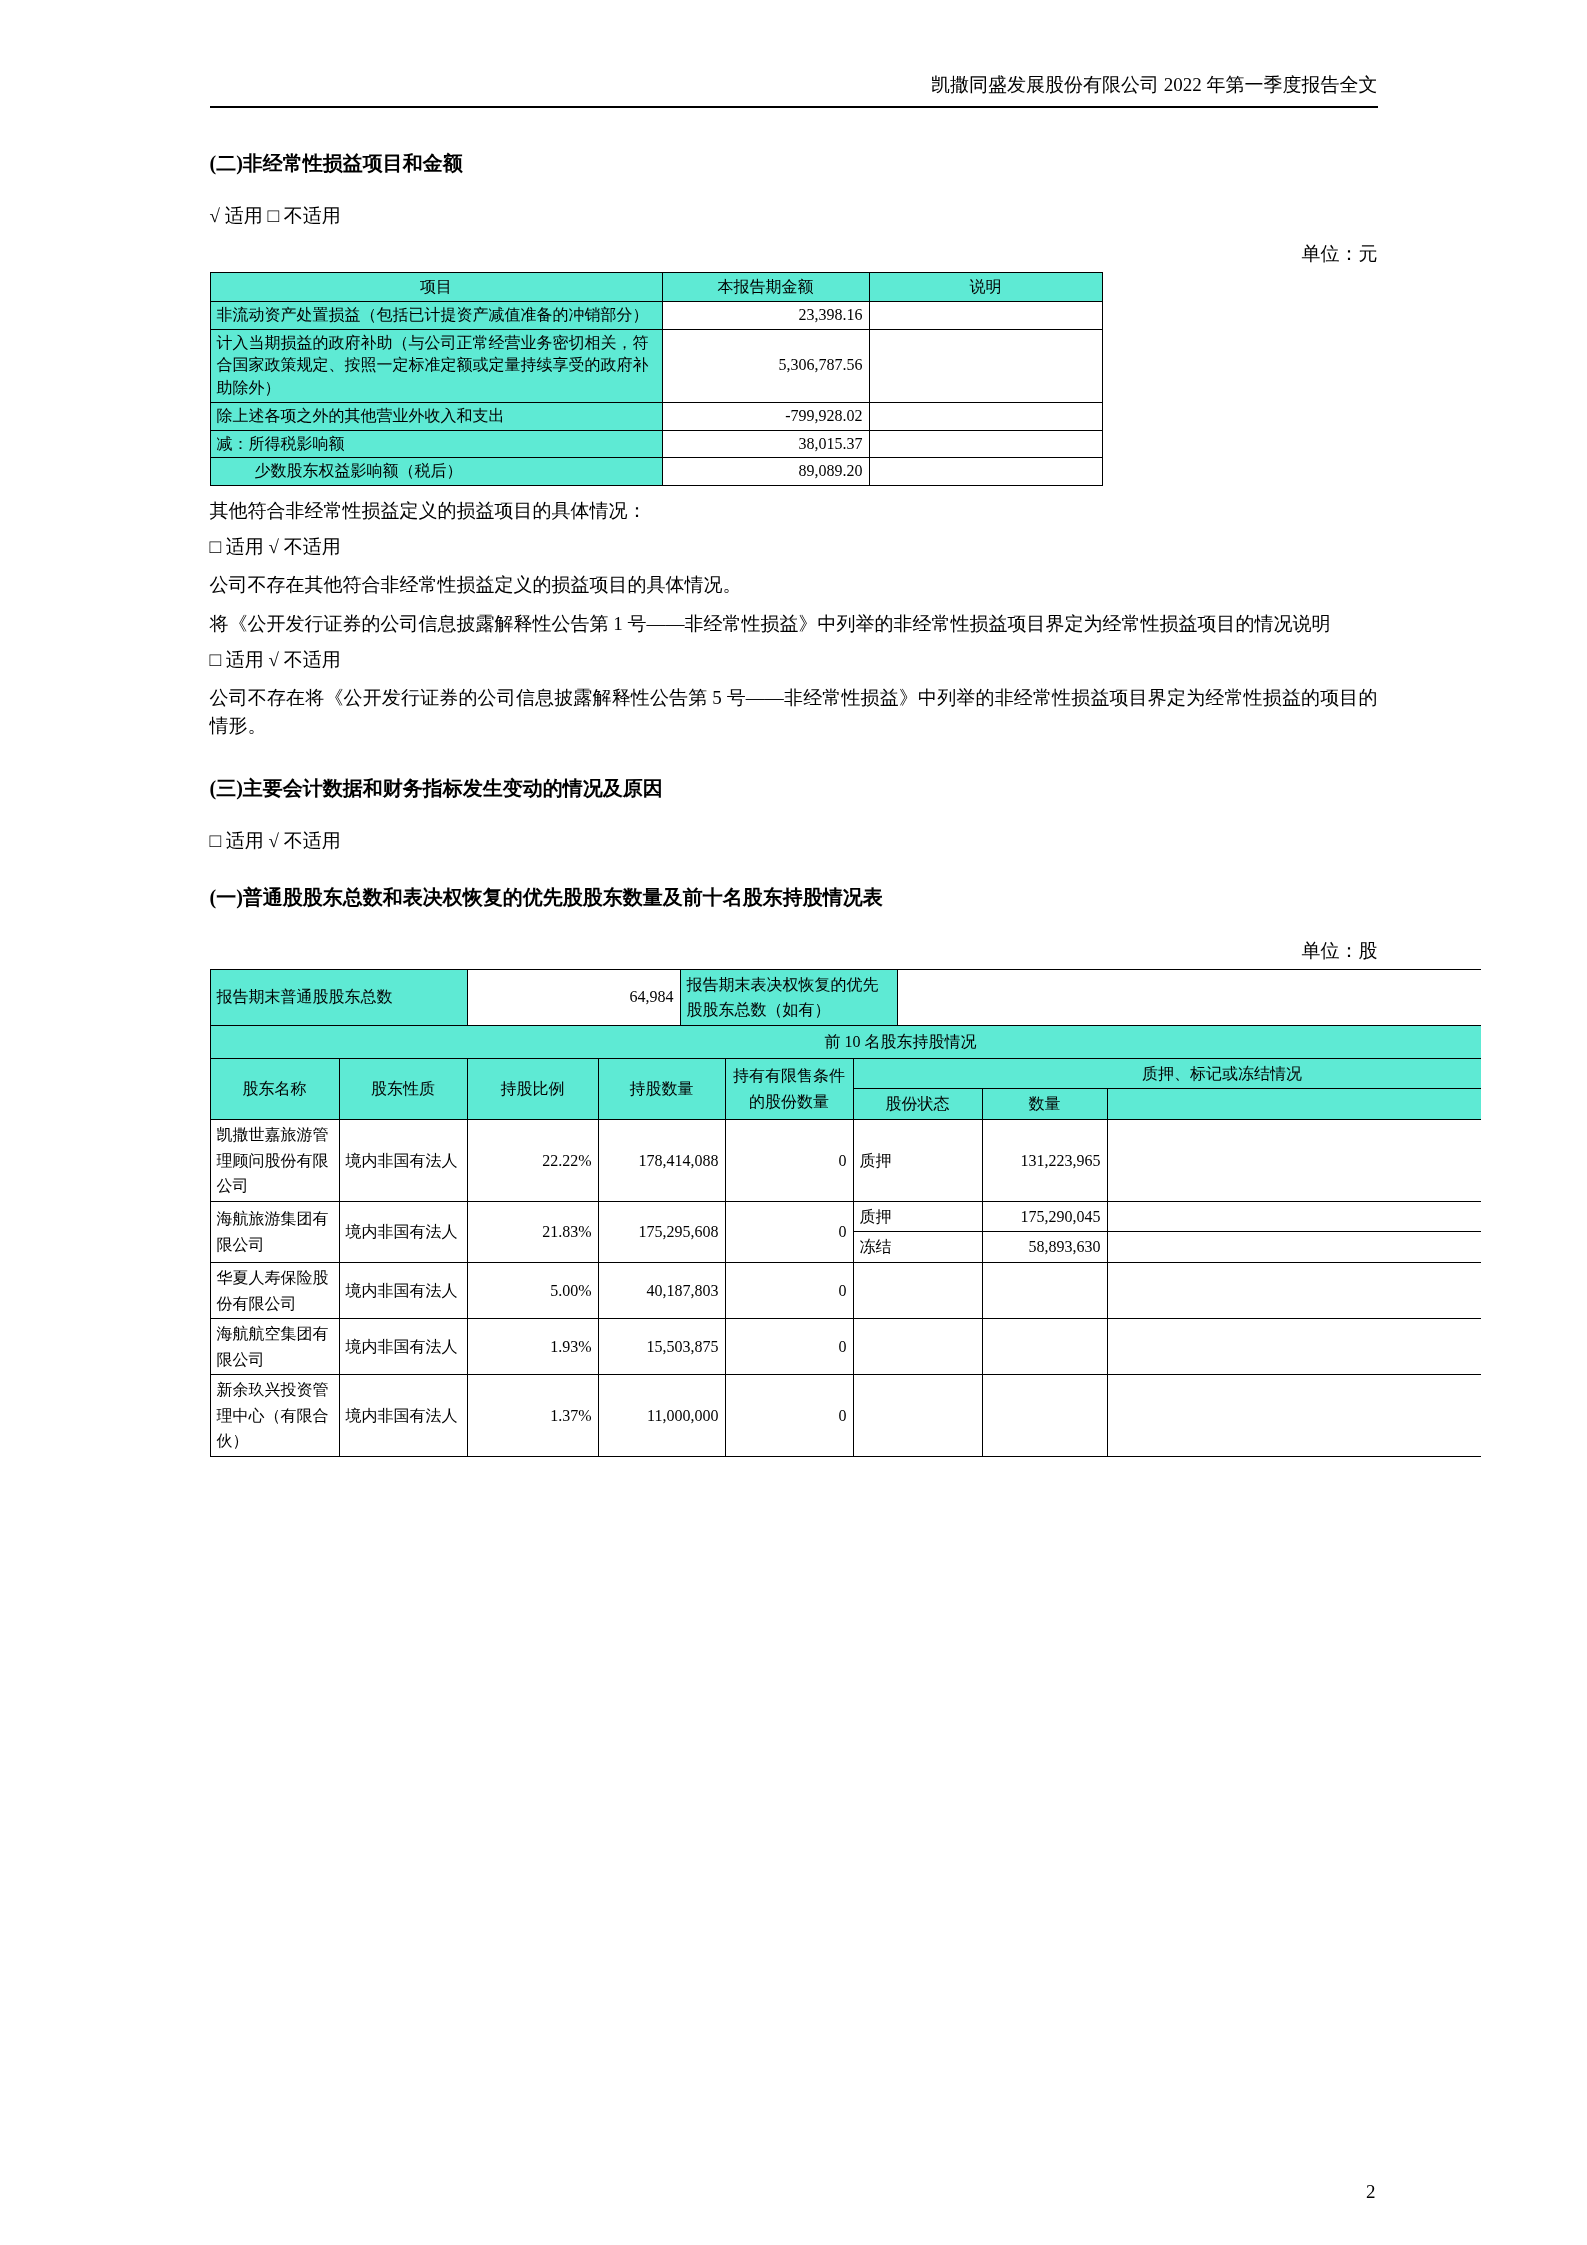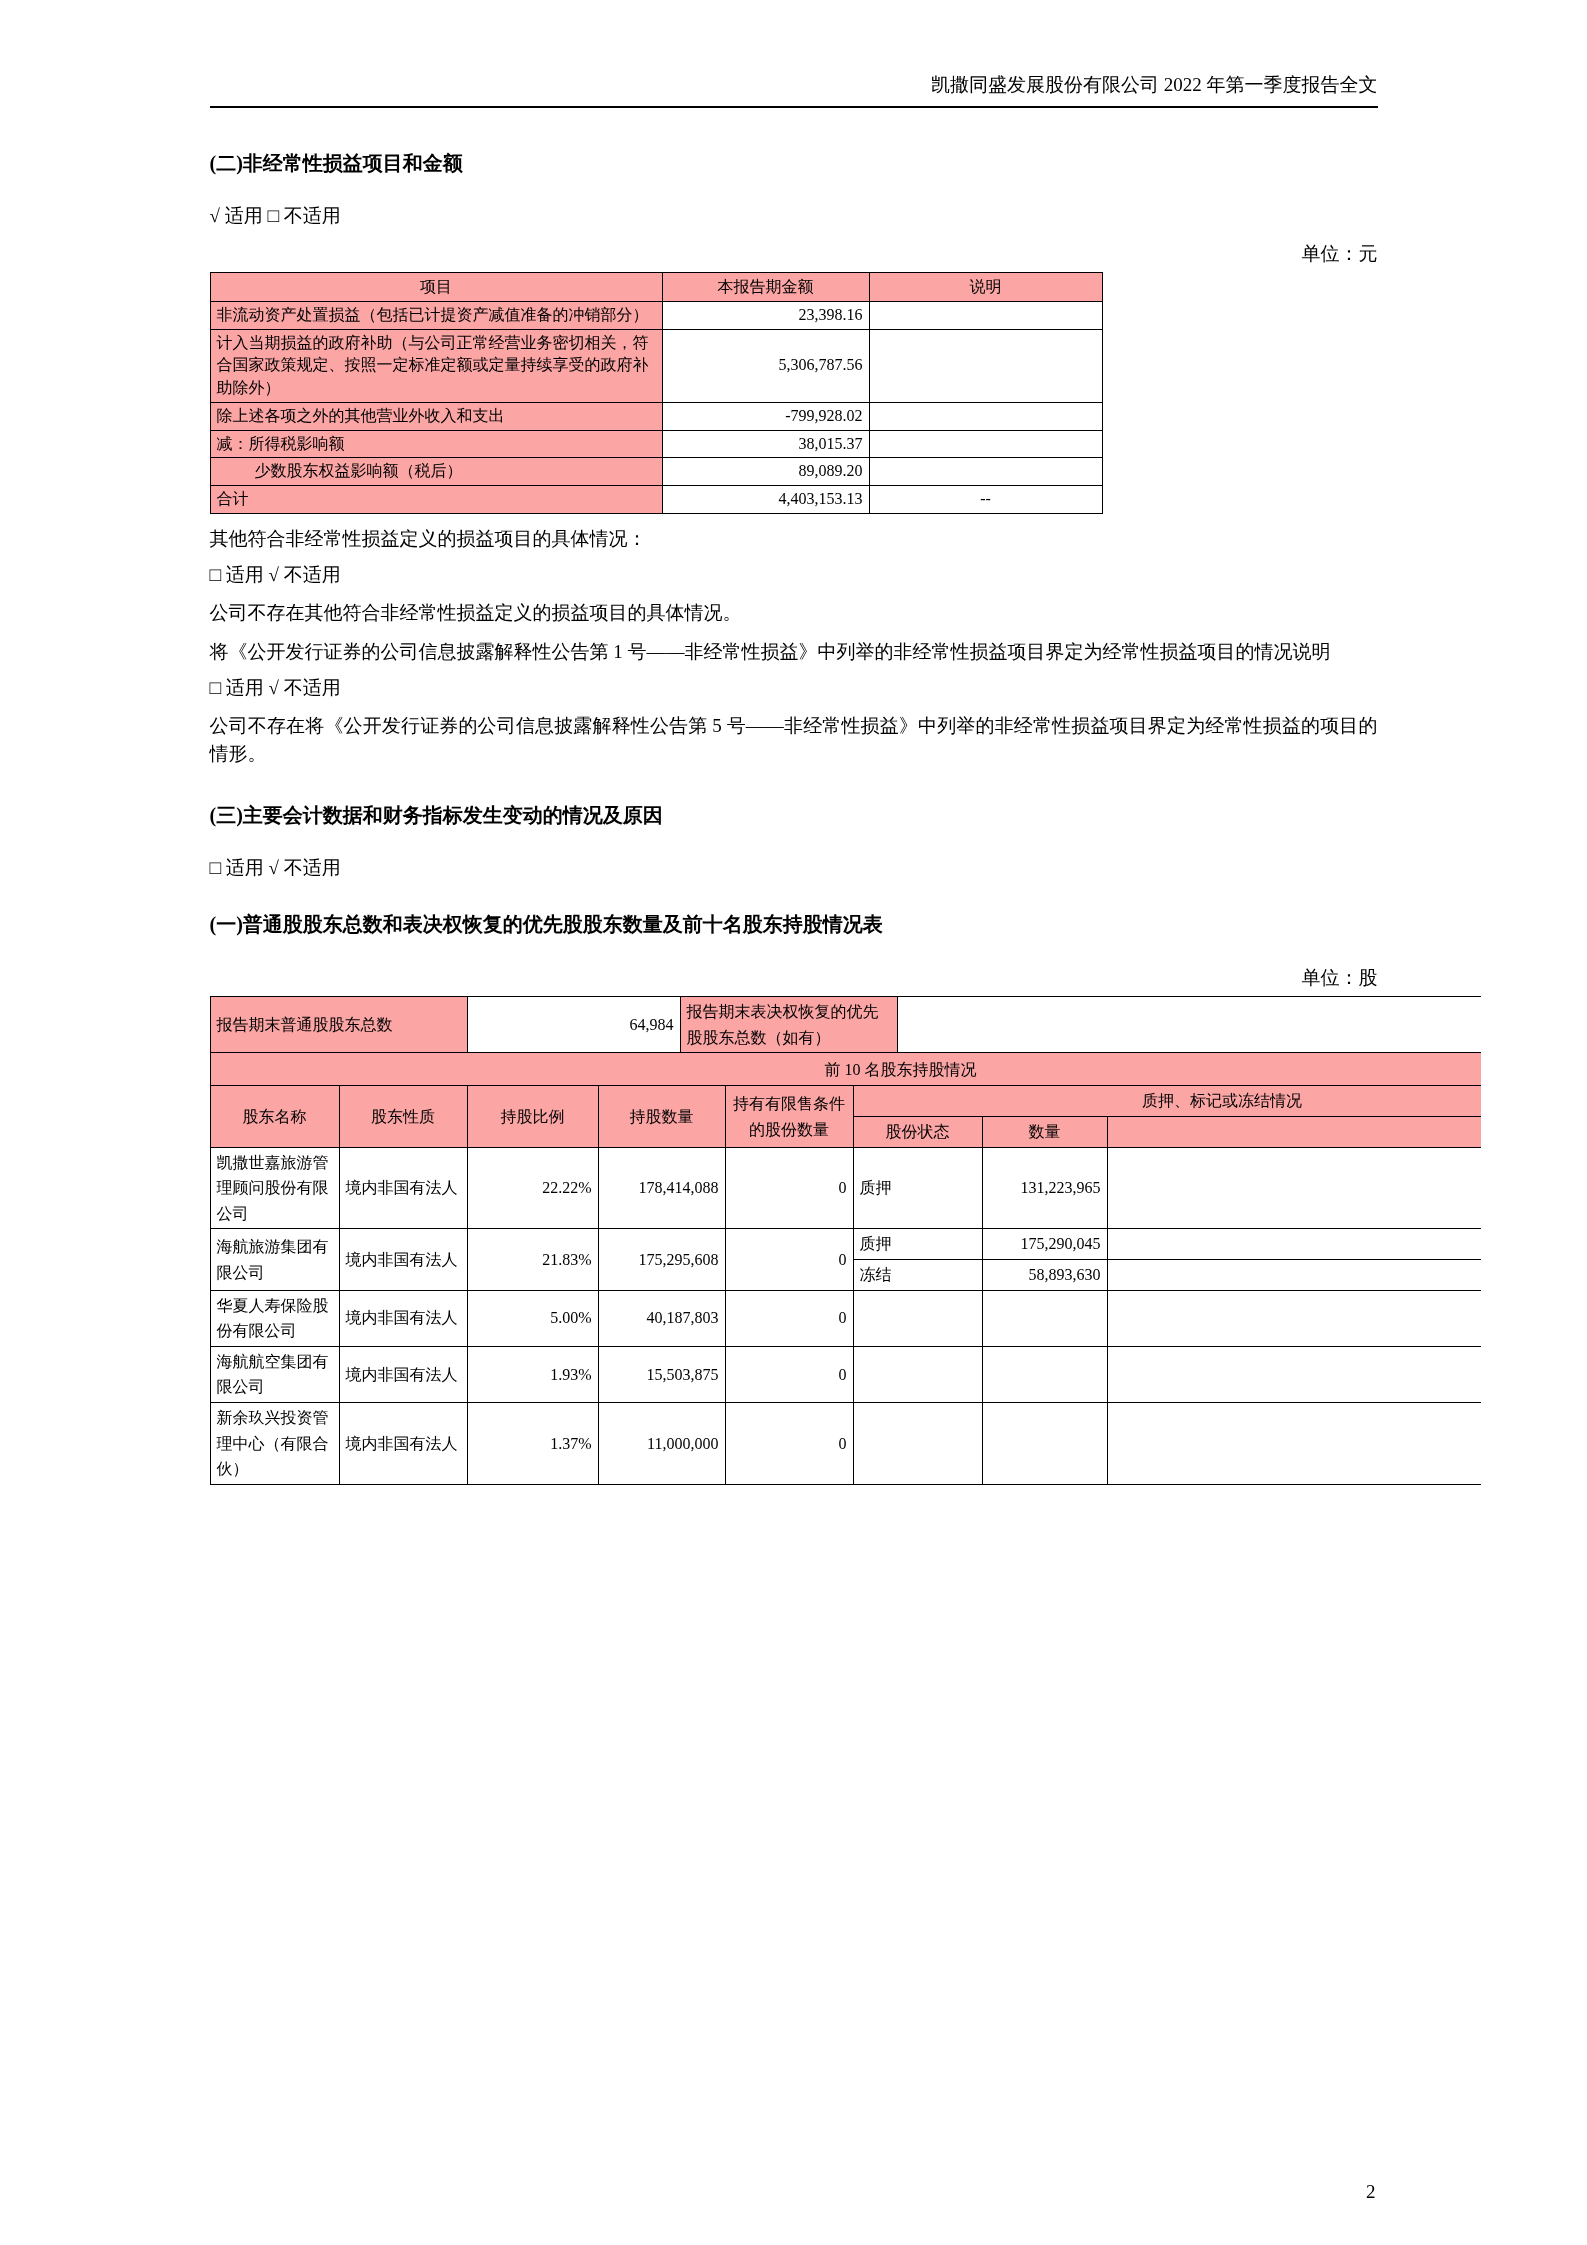--- a/index.html
+++ b/index.html
@@ -9,21 +9,21 @@
               text-align:right;font-size:19px;}
   .content{padding:0 103px;}
   h2.sec{font-size:20px;font-weight:bold;margin:42px 0 0 0;line-height:1.3;}
   h1.sec{font-size:22px;font-weight:bold;margin:36px 0 0 0;line-height:1.3;}
   .applic{font-size:19px;margin:27px 0 0 0;}
   .unit-line{font-size:19px;text-align:right;margin:12px 0 0 0;}
   .para{font-size:19px;margin:11px 0 0 0;line-height:1.48;text-align:justify;}
   table{border-collapse:collapse;table-layout:fixed;font-size:16px;margin-top:5px;}
   td,th{border:1px solid #000;padding:2px 6px;line-height:1.5;vertical-align:middle;overflow:hidden;}
   th{font-weight:normal;text-align:center;}
-  .shade{background:#fca5a5;}
+  .shade{background:#5eead4;}
   .num{text-align:right;}
   .ctr{text-align:center;}
   .t1{width:892px;}
   .t1 td{line-height:1.42;}
   .t2{width:1381px;border-radius:19px;}
   .t2 td,.t2 th{line-height:1.6;}
   .indent{padding-left:44px;}
   .banner-cell{height:28px;}
   .pageno{position:absolute;right:105px;bottom:50px;font-size:19px;}
 </style>
@@ -73,25 +73,20 @@
         </tr>
         <tr>
           <td class="shade">减：所得税影响额</td>
           <td class="num">38,015.37</td>
           <td class="ctr"></td>
         </tr>
         <tr>
           <td class="shade indent">少数股东权益影响额（税后）</td>
           <td class="num">89,089.20</td>
           <td class="ctr"></td>
-        </tr>
-        <tr>
-          <td class="shade">合计</td>
-          <td class="num">4,403,153.13</td>
-          <td class="ctr">--</td>
         </tr>
       </tbody>
     </table>
 
     <p class="para">其他符合非经常性损益定义的损益项目的具体情况：</p>
     <p class="applic" style="margin-top:9px;">□ 适用 √ 不适用</p>
     <p class="para">公司不存在其他符合非经常性损益定义的损益项目的具体情况。</p>
     <p class="para">将《公开发行证券的公司信息披露解释性公告第 1 号——非经常性损益》中列举的非经常性损益项目界定为经常性损益项目的情况说明</p>
     <p class="applic" style="margin-top:9px;">□ 适用 √ 不适用</p>
     <p class="para">公司不存在将《公开发行证券的公司信息披露解释性公告第 5 号——非经常性损益》中列举的非经常性损益项目界定为经常性损益的项目的情形。</p>

